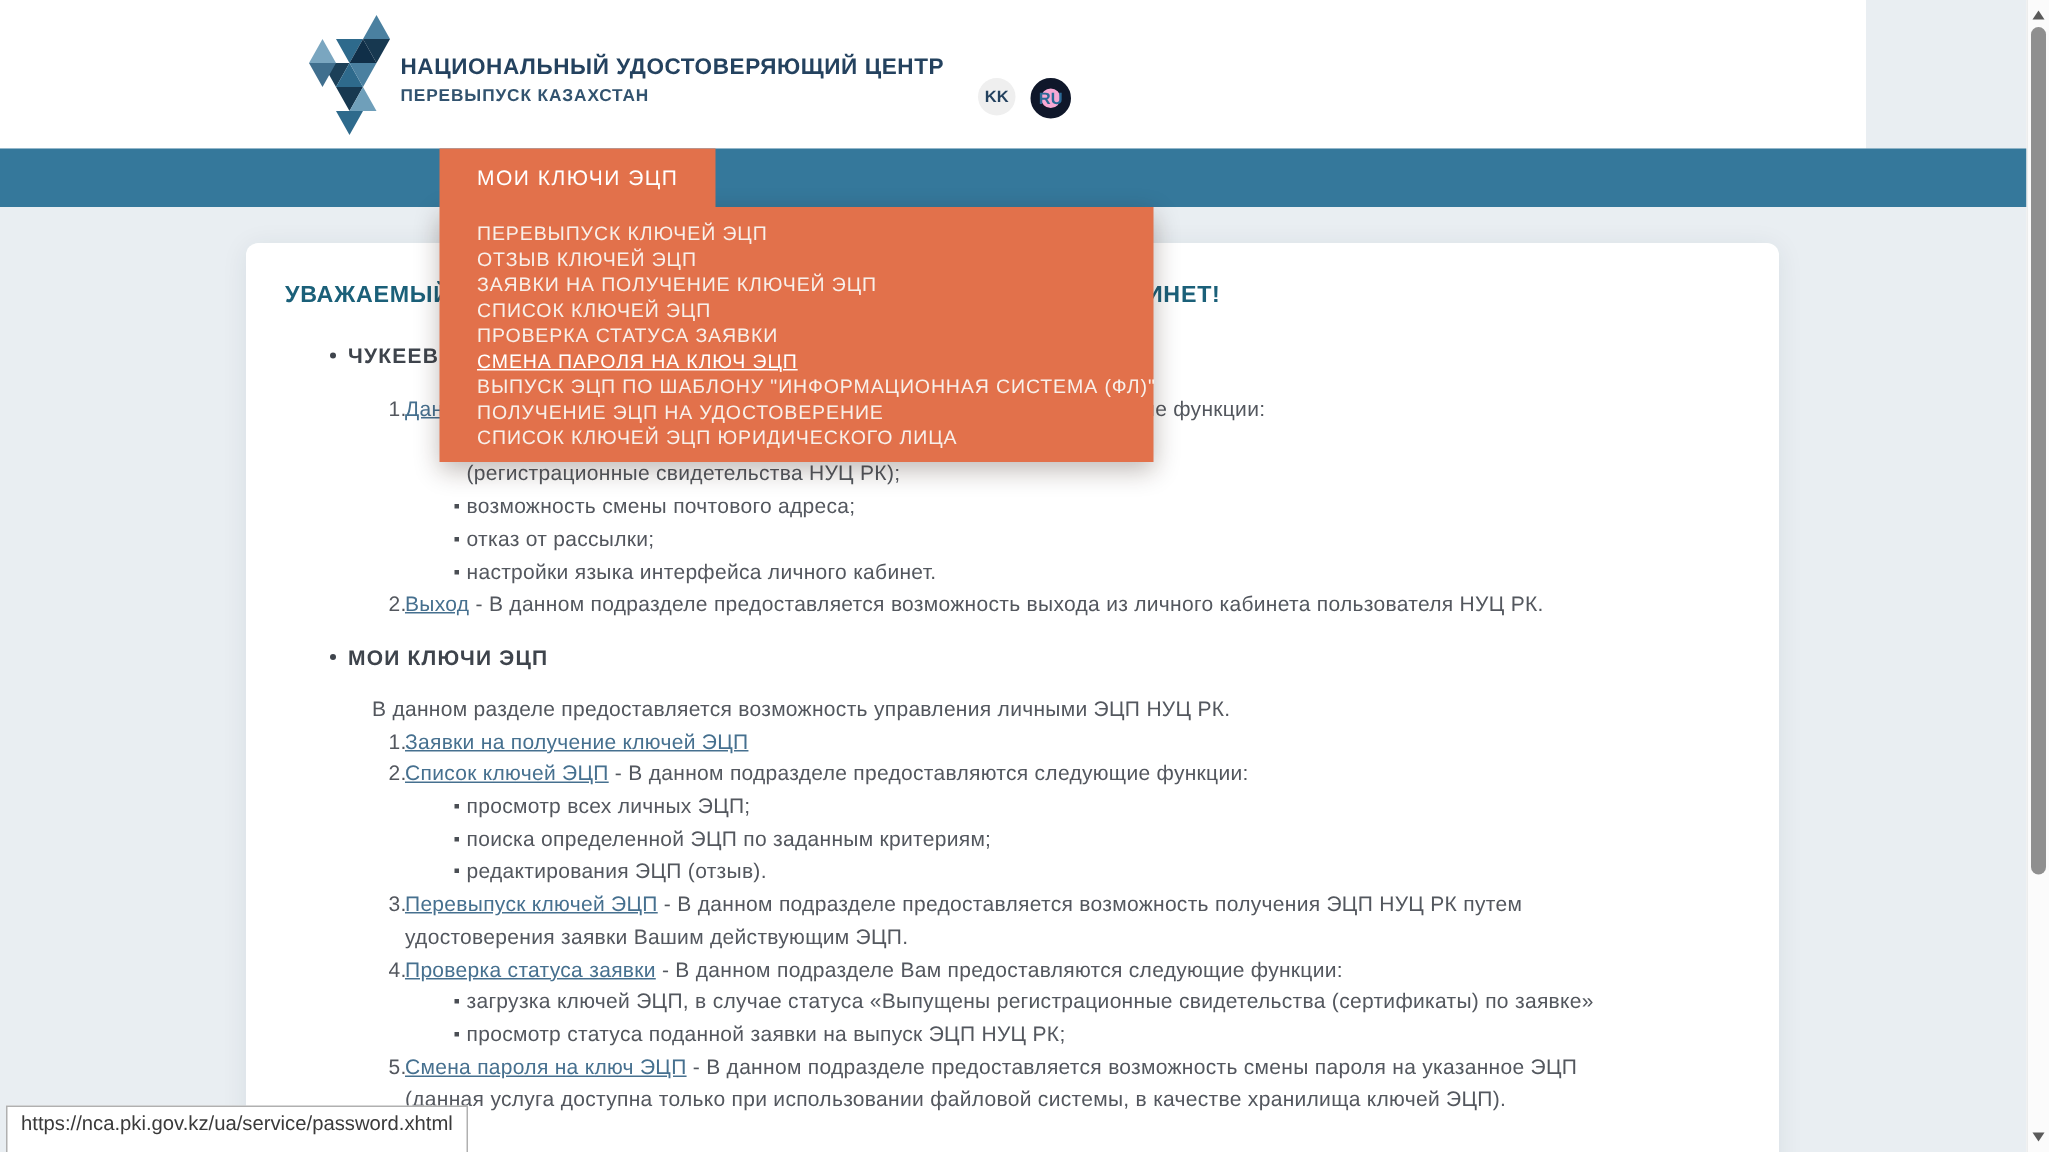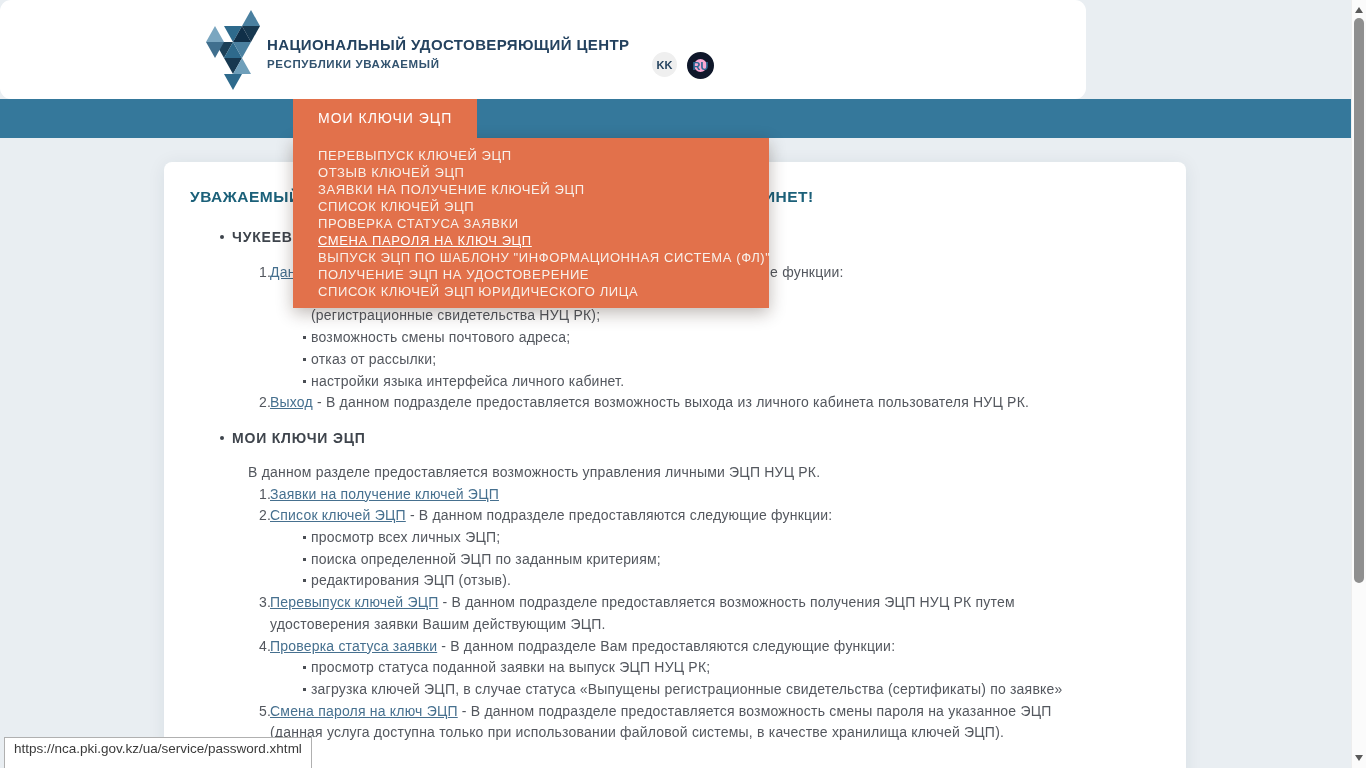--- a/index.html
+++ b/index.html
@@ -1,21 +1,21 @@
 <!DOCTYPE html>
 <html><head>
 <meta charset="utf-8">
 <style>
   * { margin:0; padding:0; box-sizing:border-box; }
   html,body { width:1366px; height:768px; overflow:hidden; }
   body { font-family:"Liberation Sans","DejaVu Sans",sans-serif; background:#E9EEF2; }
   .viewport { position:relative; width:1366px; height:768px; overflow:hidden; background:#E9EEF2; }
 
   
-  .header { position:absolute; left:0; top:0; width:1086px; height:99px; background:#ffffff; z-index:2;border-radius:11px; }
+  .header { position:absolute; left:0; top:0; width:1244px; height:99px; background:#ffffff; z-index:2; }
   .logo { position:absolute; left:199px; top:9px; width:64px; height:82px; cursor:pointer; }
   .brand { position:absolute; left:267px; top:36px; }
   .brand-title { font-size:15px; font-weight:bold; letter-spacing:.4px; color:#24425F; }
   .brand-sub { margin-top:5px; font-size:11.5px; font-weight:bold; letter-spacing:.6px; color:#32536F; }
   .lang { position:absolute; top:40px; display:flex; align-items:center; justify-content:center;
           border-radius:50%; font-size:11px; font-weight:bold; cursor:pointer;margin-top:12px; }
   .lang-kk { left:652px; width:25px; height:25px; background:#EFEFEF; color:#24425F; }
   .lang-ru { left:687px; width:27px; height:27px; background:#f9a8d4; border:7px solid #0f172a; color:#2B6A96; }
 
   
@@ -84,21 +84,21 @@
         <polygon points="25,49 34,33 43,49" fill="#2E6A8C"></polygon>
         <polygon points="34,33 52,33 43,49" fill="#4A80A0"></polygon>
         <polygon points="7,33 25,33 16,49" fill="#406F8E"></polygon>
         <polygon points="25,49 43,49 34,65" fill="#173850"></polygon>
         <polygon points="34,65 43,49 52,65" fill="#6F9FBA"></polygon>
         <polygon points="25,65 43,65 34,81" fill="#2E6A8C"></polygon>
       </svg>
     </div>
     <div class="brand">
       <div class="brand-title">НАЦИОНАЛЬНЫЙ УДОСТОВЕРЯЮЩИЙ ЦЕНТР</div>
-      <div class="brand-sub">РЕСПУБЛИКИ УВАЖАЕМЫЙ</div>
+      <div class="brand-sub">ПЕРЕВЫПУСК КАЗАХСТАН</div>
     </div>
     <div class="lang lang-kk">KK</div>
     <div class="lang lang-ru">RU</div>
   </div>
 
   <div class="nav"></div>
   <div class="nav-tab">МОИ КЛЮЧИ ЭЦП</div>
 
   <div class="dropdown">
     <div class="dd-item">ПЕРЕВЫПУСК КЛЮЧЕЙ ЭЦП</div>
@@ -142,22 +142,22 @@
       </div>
       <div class="bitem">просмотр всех личных ЭЦП;</div>
       <div class="bitem">поиска определенной ЭЦП по заданным критериям;</div>
       <div class="bitem">редактирования ЭЦП (отзыв).</div>
       <div class="nitem w920">
         <span class="num">3.</span><a class="link">Перевыпуск ключей ЭЦП</a><span> - В данном подразделе предоставляется возможность получения ЭЦП НУЦ РК путем удостоверения заявки Вашим действующим ЭЦП.</span>
       </div>
       <div class="nitem">
         <span class="num">4.</span><a class="link">Проверка статуса заявки</a><span> - В данном подразделе Вам предоставляются следующие функции:</span>
       </div>
+      <div class="bitem">загрузка ключей ЭЦП, в случае статуса «Выпущены регистрационные свидетельства (сертификаты) по заявке»</div>
       <div class="bitem">просмотр статуса поданной заявки на выпуск ЭЦП НУЦ РК;</div>
-      <div class="bitem">загрузка ключей ЭЦП, в случае статуса «Выпущены регистрационные свидетельства (сертификаты) по заявке»</div>
       <div class="nitem w930">
         <span class="num">5.</span><a class="link">Смена пароля на ключ ЭЦП</a><span> - В данном подразделе предоставляется возможность смены пароля на указанное ЭЦП (данная услуга доступна только при использовании файловой системы, в качестве хранилища ключей ЭЦП).</span>
       </div>
     </div>
   </div>
 
   <div class="statusbar">https://nca.pki.gov.kz/ua/service/password.xhtml</div>
 
   <div class="scrollbar">
     <div class="sb-arrow-up"></div>

